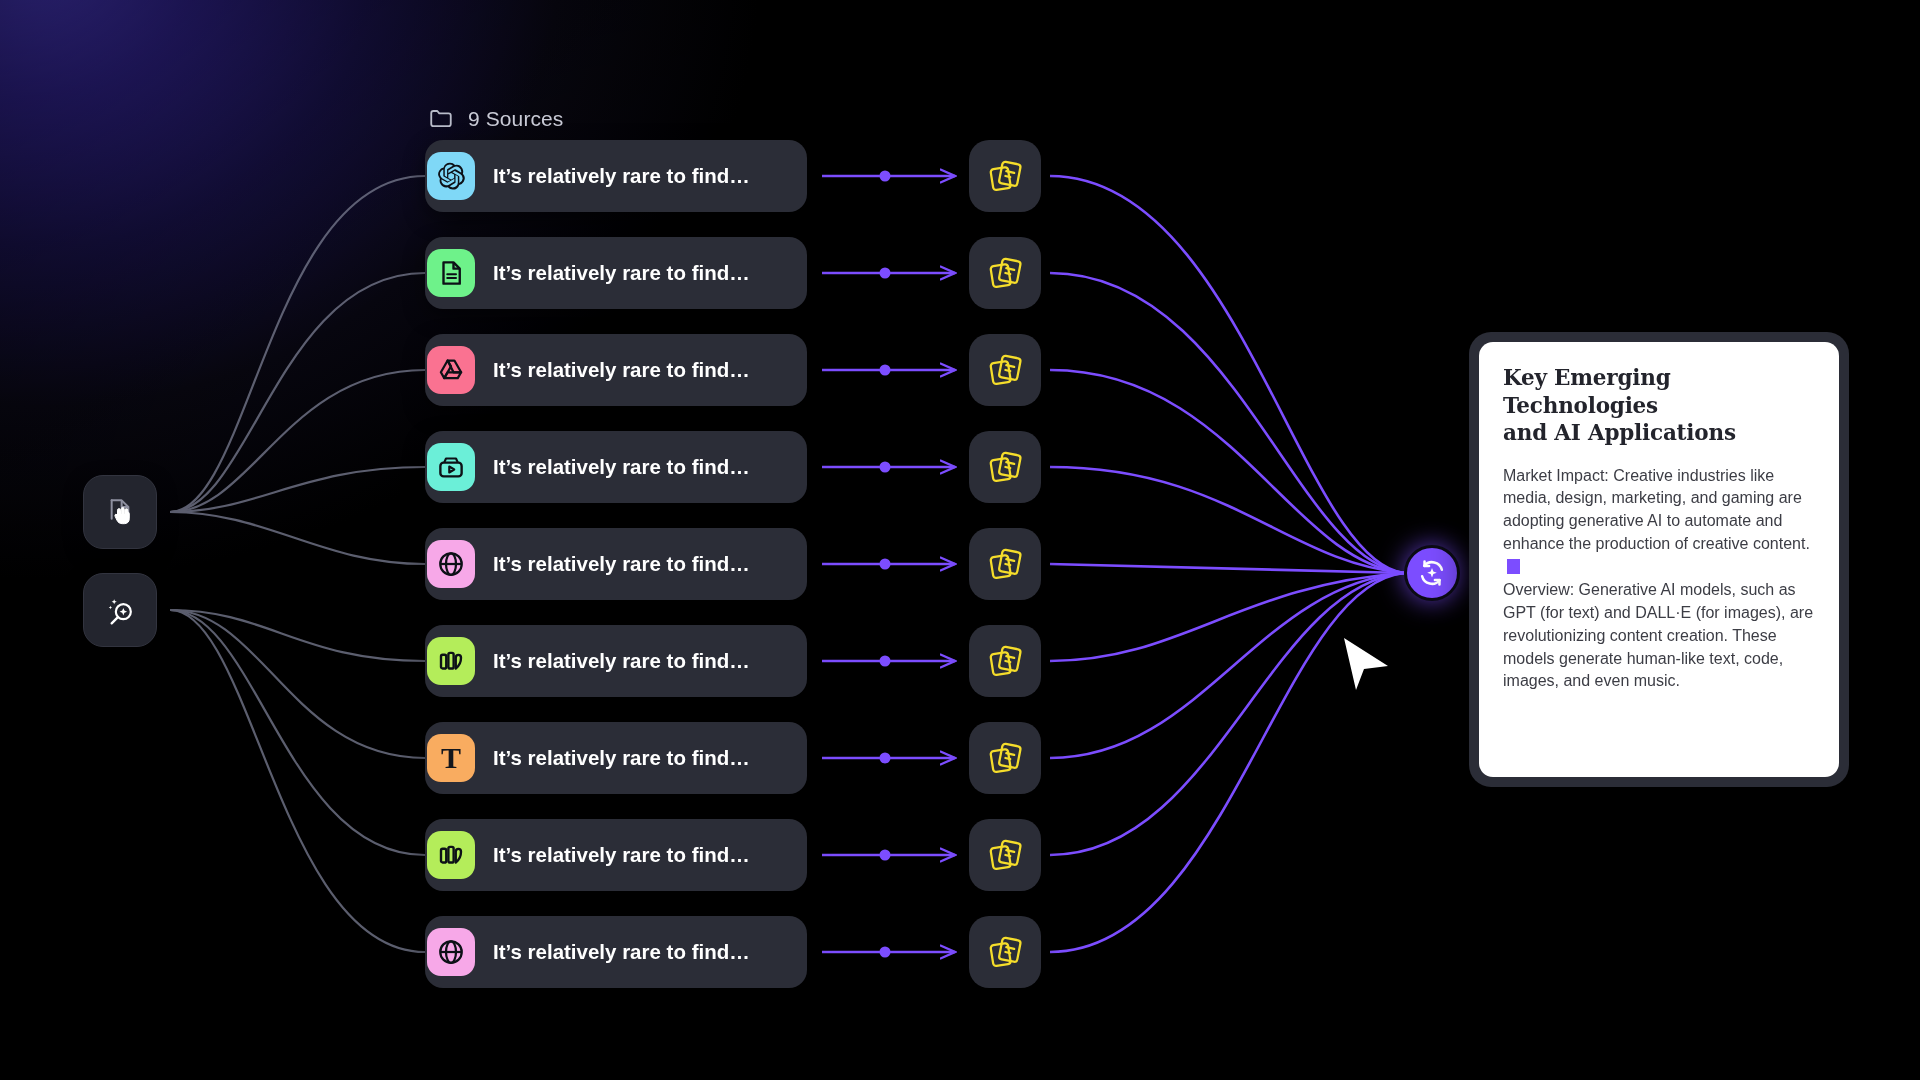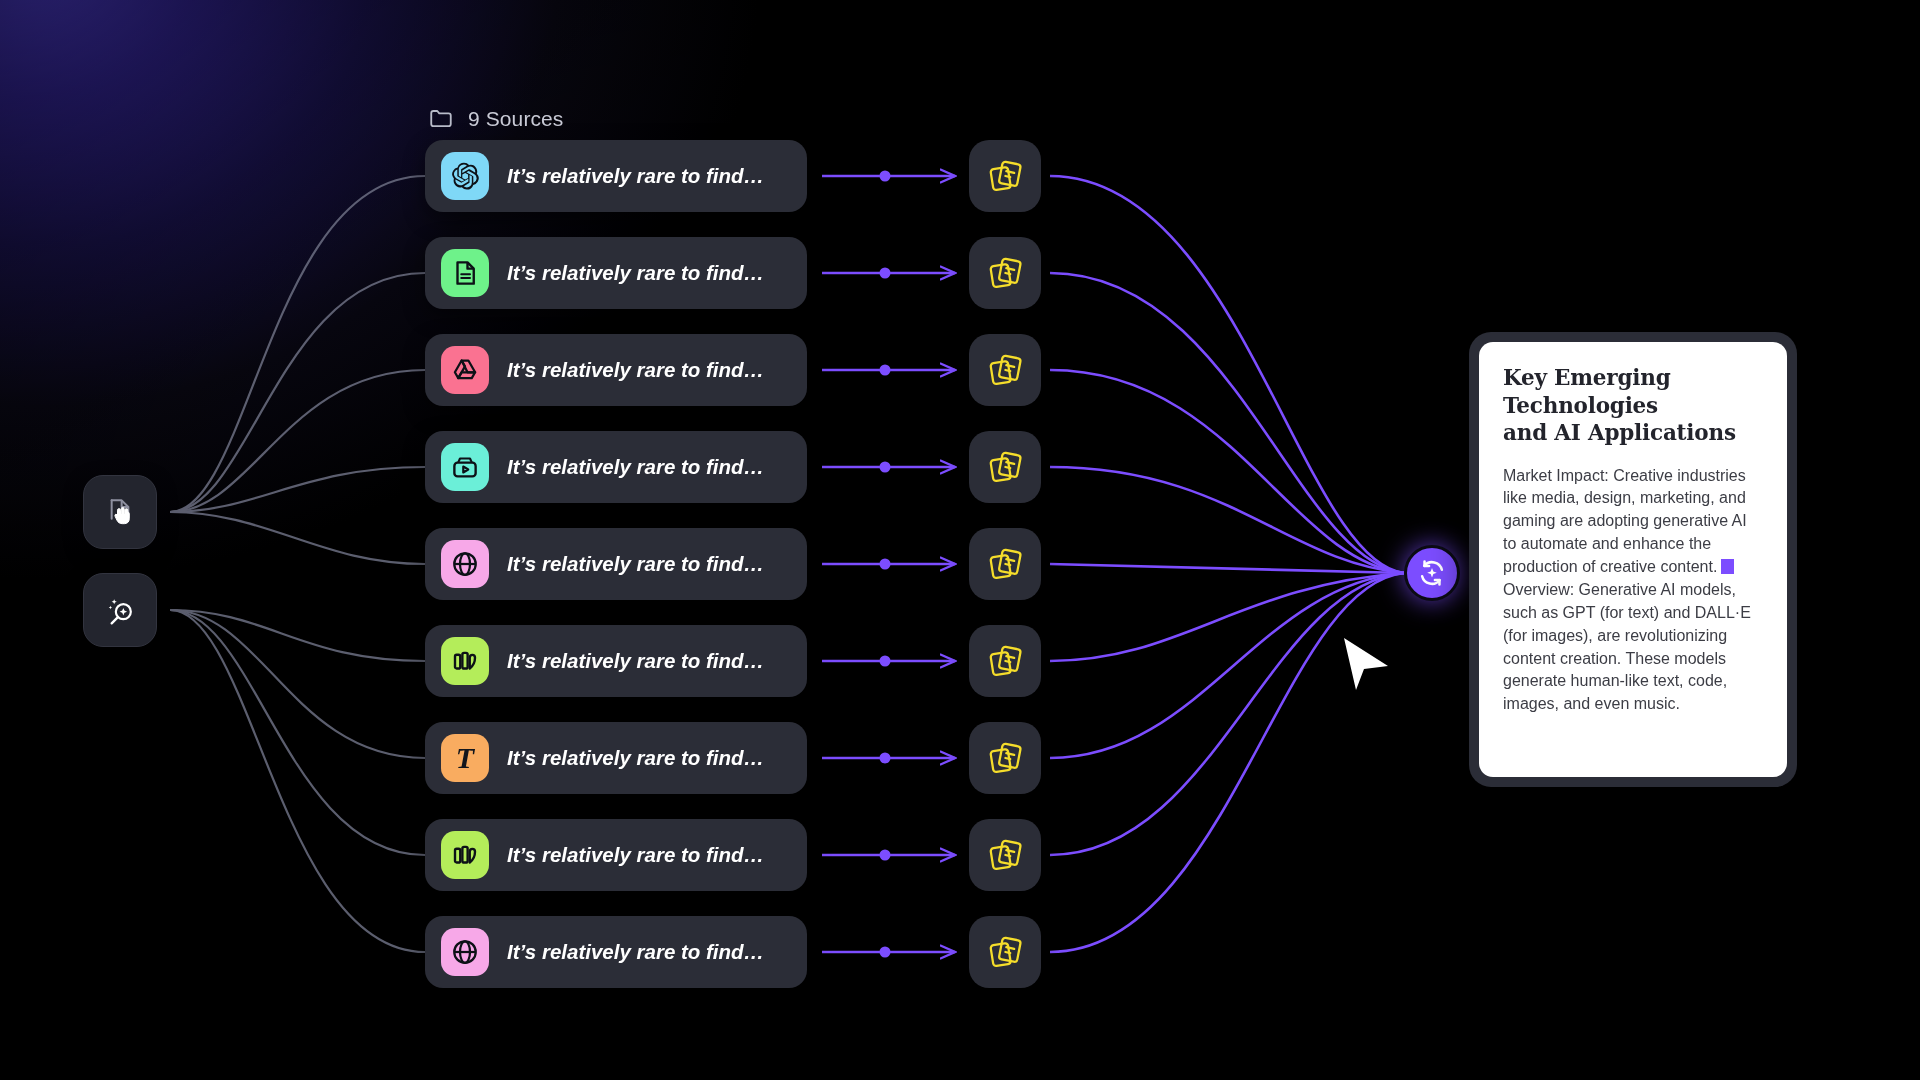--- a/index.html
+++ b/index.html
@@ -45,23 +45,22 @@
   }
   .sources-header .label{
     font-size:21px; color:#c9cbd6; letter-spacing:.1px;
   }
 
   
   .card{
     position:absolute; left:425px; width:382px; height:72px;
     background:#2b2d37; border-radius:18px;
     display:flex; align-items:center; gap:18px;
-    padding-left:16px;
+    padding-left:2px;
     box-shadow:0 8px 22px rgba(0,0,0,.45);
-    font-style:italic;
   }
   .card .badge{
     width:48px; height:48px; border-radius:14px;
     display:flex; align-items:center; justify-content:center;
     flex:0 0 auto;
   }
   .card .badge svg{ width:30px; height:30px; }
   .card .badge .tletter{
     font-family:"Liberation Serif", serif;
     font-weight:bold; font-size:30px; color:#14161c; line-height:1;
@@ -87,21 +86,21 @@
     background:#7c4dff;
     border:3px solid #0b0b14;
     display:flex; align-items:center; justify-content:center;
     box-shadow:0 0 26px rgba(124,77,255,.75);
   }
   .merge-node svg{ width:32px; height:32px; }
 
   
   .note-wrap{
     position:absolute; left:1469px; top:332px;
-    width:328px; height:455px;
+    width:380px; height:455px;
     background:#2b2d37; border-radius:22px; padding:10px;
     box-shadow:0 14px 40px rgba(0,0,0,.6);
   }
   .note{
     width:100%; height:100%; background:#fff; border-radius:14px;
     padding:22px 24px 18px 24px; overflow:hidden;
   }
   .note h1{
     font-family:"DejaVu Serif", serif;
     font-size:21.5px; font-weight:bold; color:#23242c;

